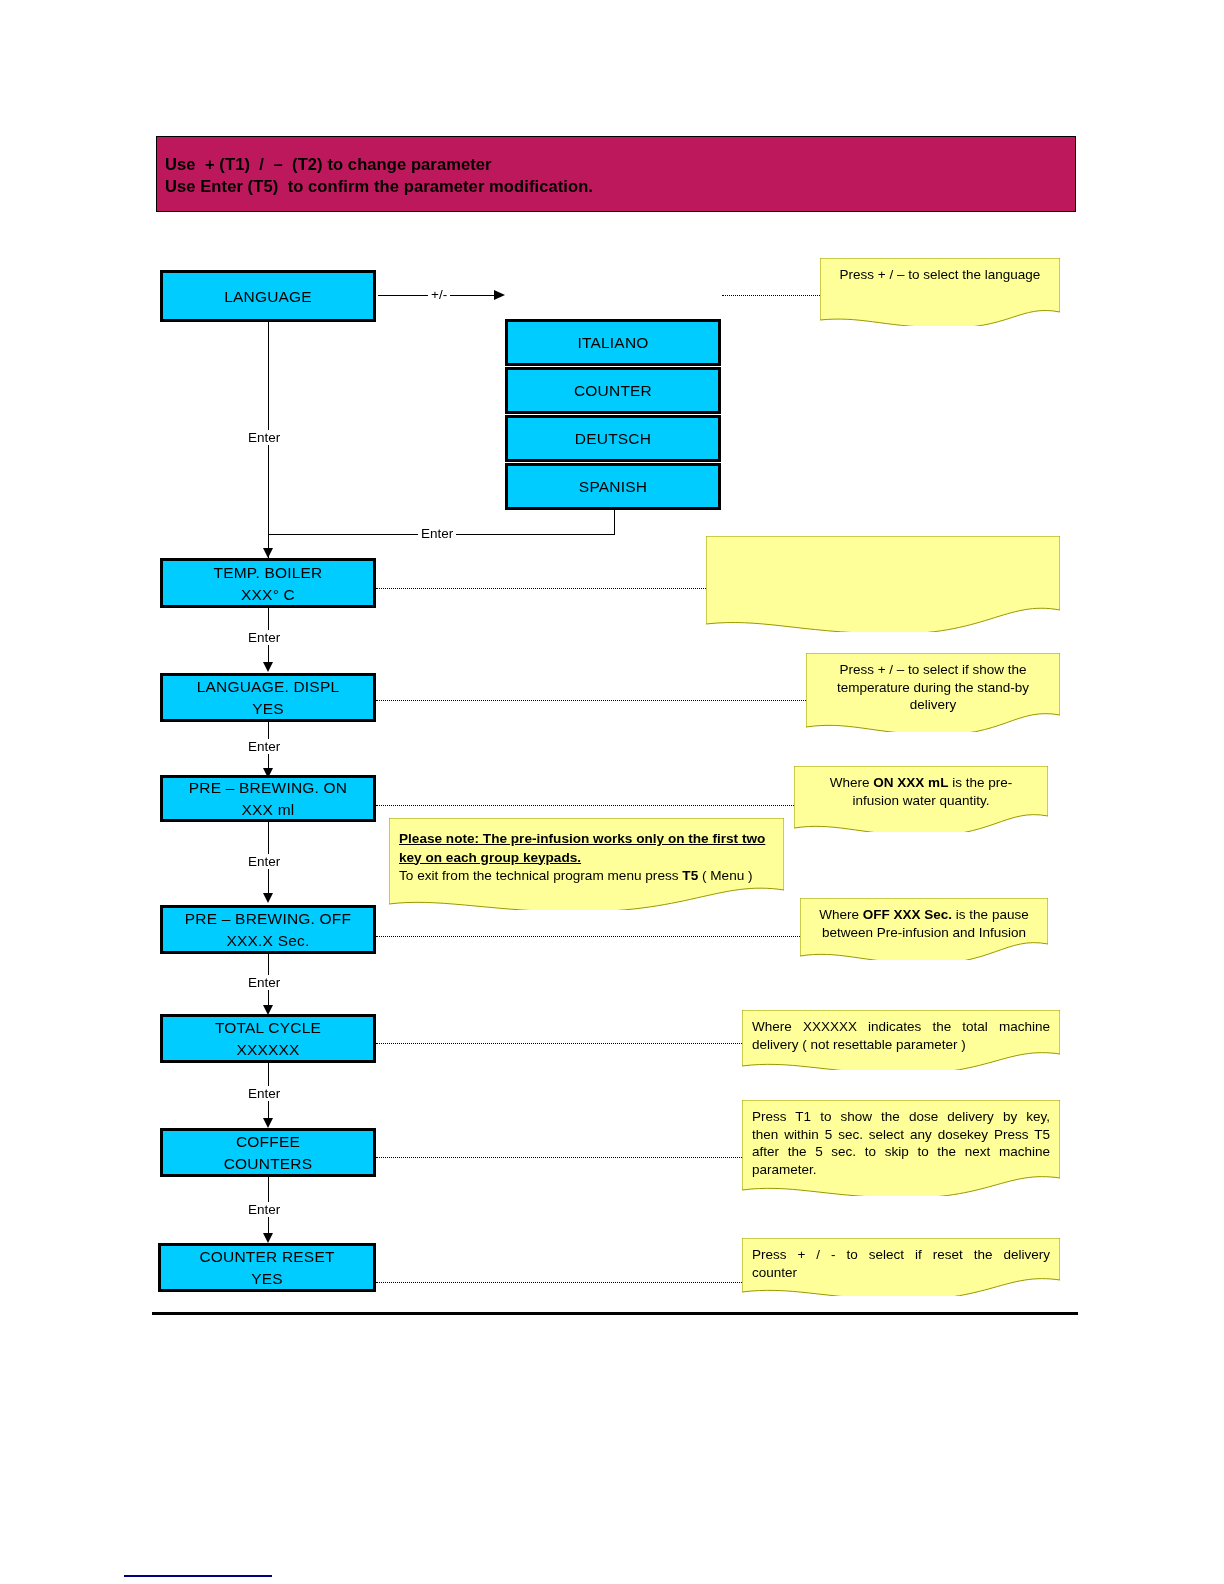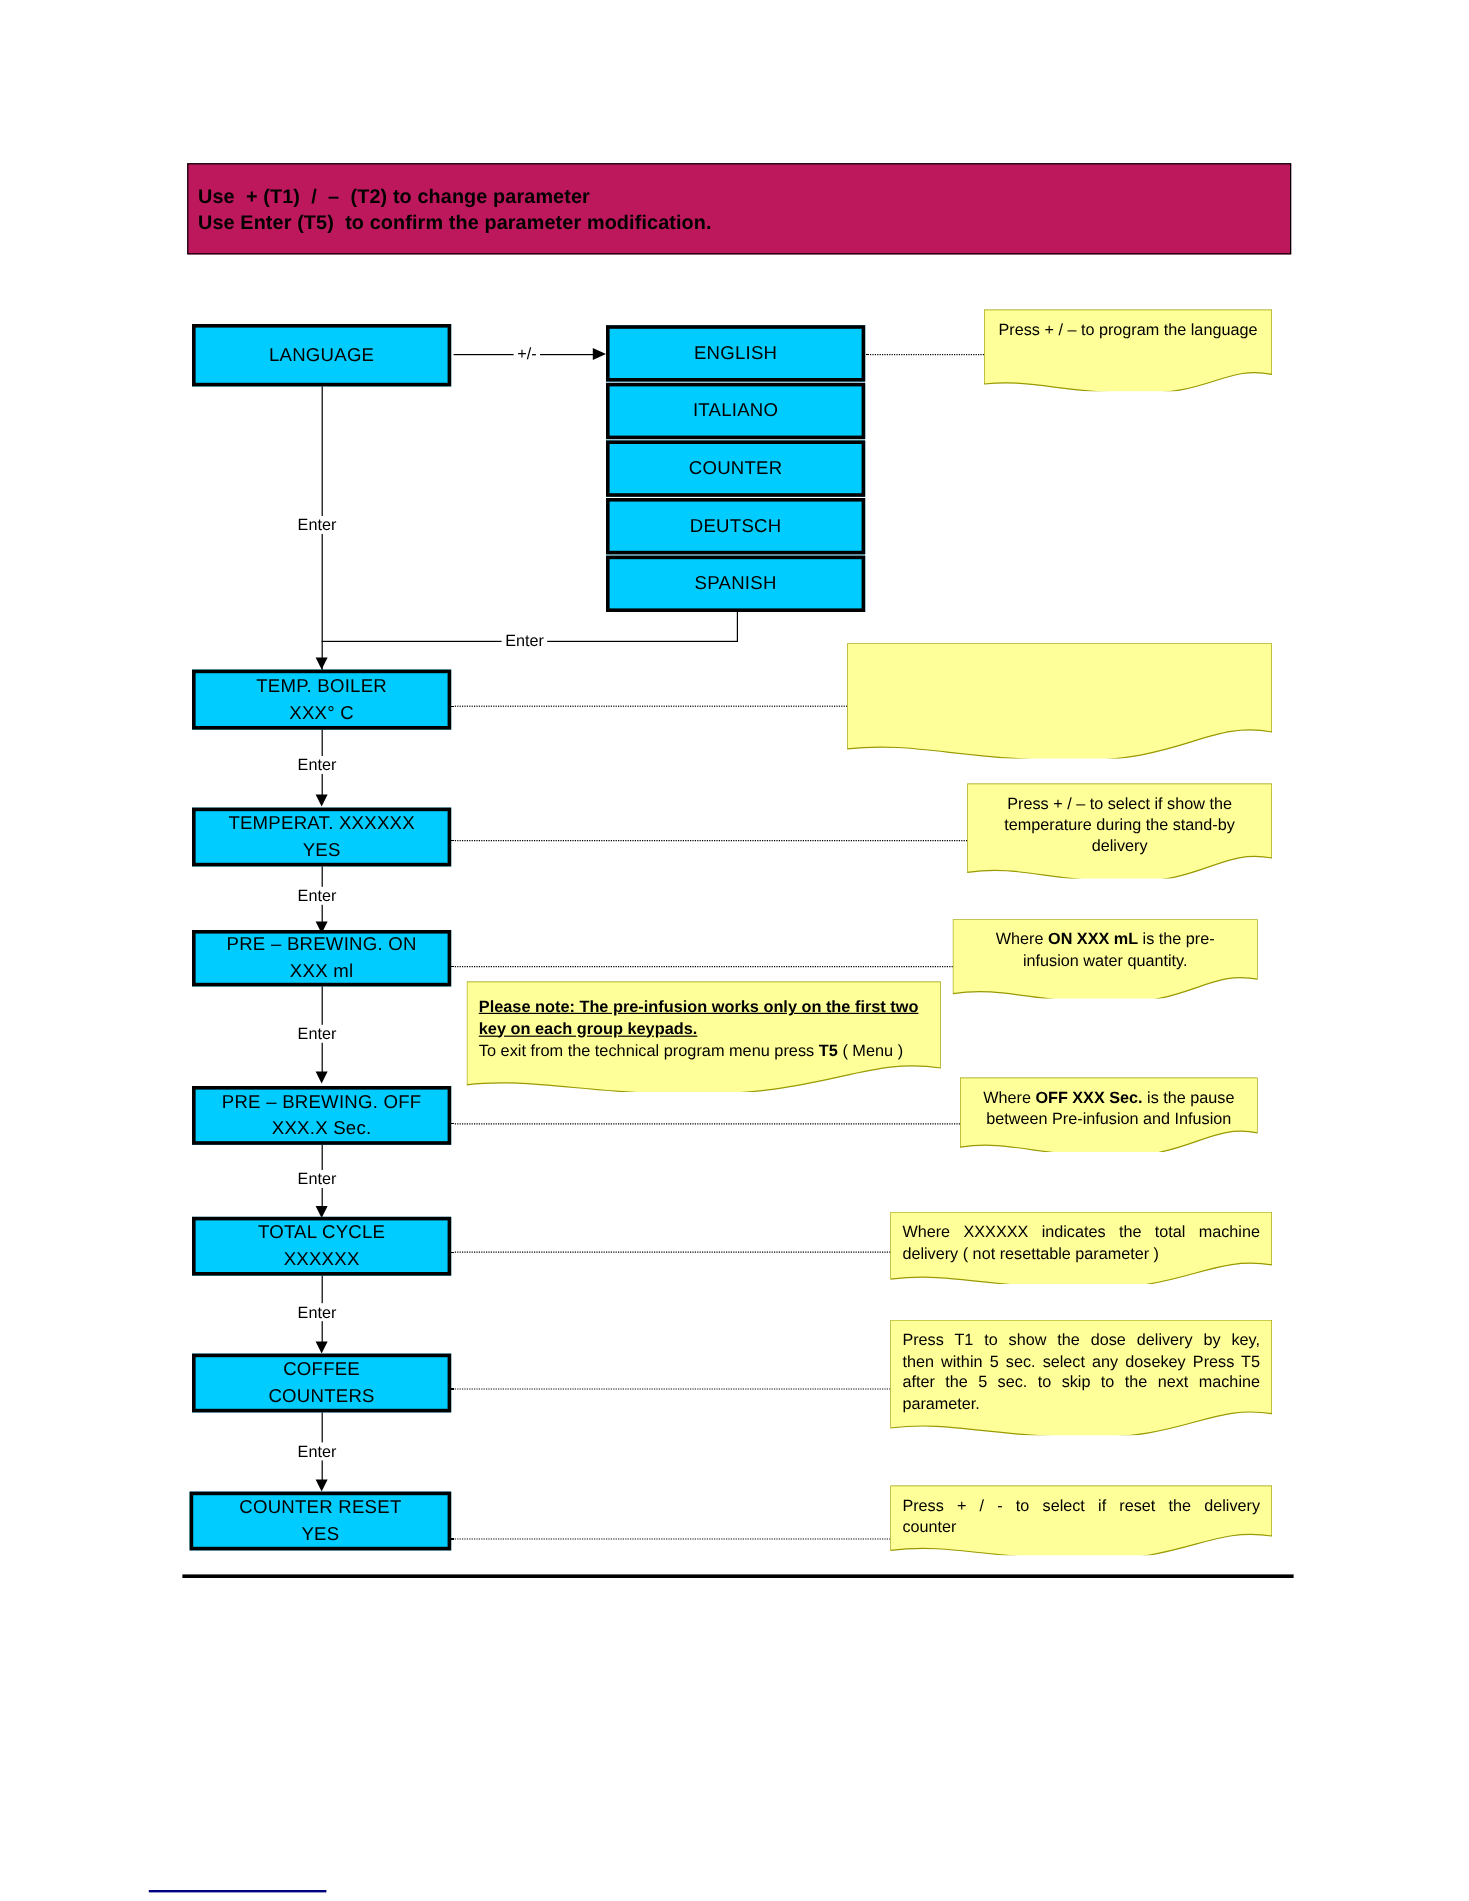--- a/index.html
+++ b/index.html
@@ -95,43 +95,40 @@
   </div>
 
   <div class="bluebox" style="left:160px;top:270px;width:216px;height:52px;">
     <div>LANGUAGE</div>
   </div>
 
   <div class="hline" style="left:378px;top:295px;width:120px;"></div>
   <div class="arrow-r" style="left:494px;top:290px;"></div>
   <div class="edgelabel" style="left:428px;top:287px;">+/-</div>
 
-  <div class="langbox" style="top:271px;">
-    <span>ENGLISH</span>
-  </div>
   <div class="langbox" style="top:319px;">
     <span>ITALIANO</span>
   </div>
   <div class="langbox" style="top:367px;">
     <span>COUNTER</span>
   </div>
   <div class="langbox" style="top:415px;">
     <span>DEUTSCH</span>
   </div>
   <div class="langbox" style="top:463px;">
     <span>SPANISH</span>
   </div>
 
   <div class="dotted" style="left:722px;top:295px;width:98px;"></div>
 
   <div class="note" style="left:820px;top:258px;width:240px;height:68px;">
     <svg width="240" height="68" viewBox="0 0 240 68">
       <path d="M0,0 H240 V54 C200,46 190,72 120,70 C60,68 40,58 0,62 Z" fill="#ffff99" stroke="#999900" stroke-width="1"></path>
     </svg>
-    <div class="txt ctr">Press  + / –  to program the language</div>
+    <div class="txt ctr">Press  + / –  to select the language</div>
   </div>
 
   <div class="vline" style="left:268px;top:322px;height:245px;"></div>
   <div class="edgelabel" style="left:245px;top:430px;">Enter</div>
 
   <div class="vline" style="left:614px;top:510px;height:25px;"></div>
   <div class="hline" style="left:268px;top:534px;width:347px;"></div>
   <div class="edgelabel" style="left:418px;top:526px;">Enter</div>
   <div class="arrow-d" style="left:263px;top:548px;"></div>
 
@@ -145,21 +142,21 @@
     <svg width="354" height="96" viewBox="0 0 354 96">
       <path d="M0,0 H354 V74 C300,64 280,100 180,98 C90,96 55,82 0,88 Z" fill="#ffff99" stroke="#999900" stroke-width="1"></path>
     </svg>
   </div>
 
   <div class="vline" style="left:268px;top:608px;height:58px;"></div>
   <div class="edgelabel" style="left:245px;top:630px;">Enter</div>
   <div class="arrow-d" style="left:263px;top:662px;"></div>
 
   <div class="bluebox" style="left:160px;top:673px;width:216px;height:49px;">
-    <div>TEMPERAT. XXXXXX</div>
+    <div>LANGUAGE. DISPL</div>
     <div class="l2">YES</div>
   </div>
   <div class="dotted" style="left:376px;top:700px;width:430px;"></div>
 
   <div class="note" style="left:806px;top:653px;width:254px;height:79px;">
     <svg width="254" height="79" viewBox="0 0 254 79">
       <path d="M0,0 H254 V62 C210,54 198,84 125,82 C65,80 42,68 0,74 Z" fill="#ffff99" stroke="#999900" stroke-width="1"></path>
     </svg>
     <div class="txt ctr">
       <div>Press + / –  to select if show the</div>

